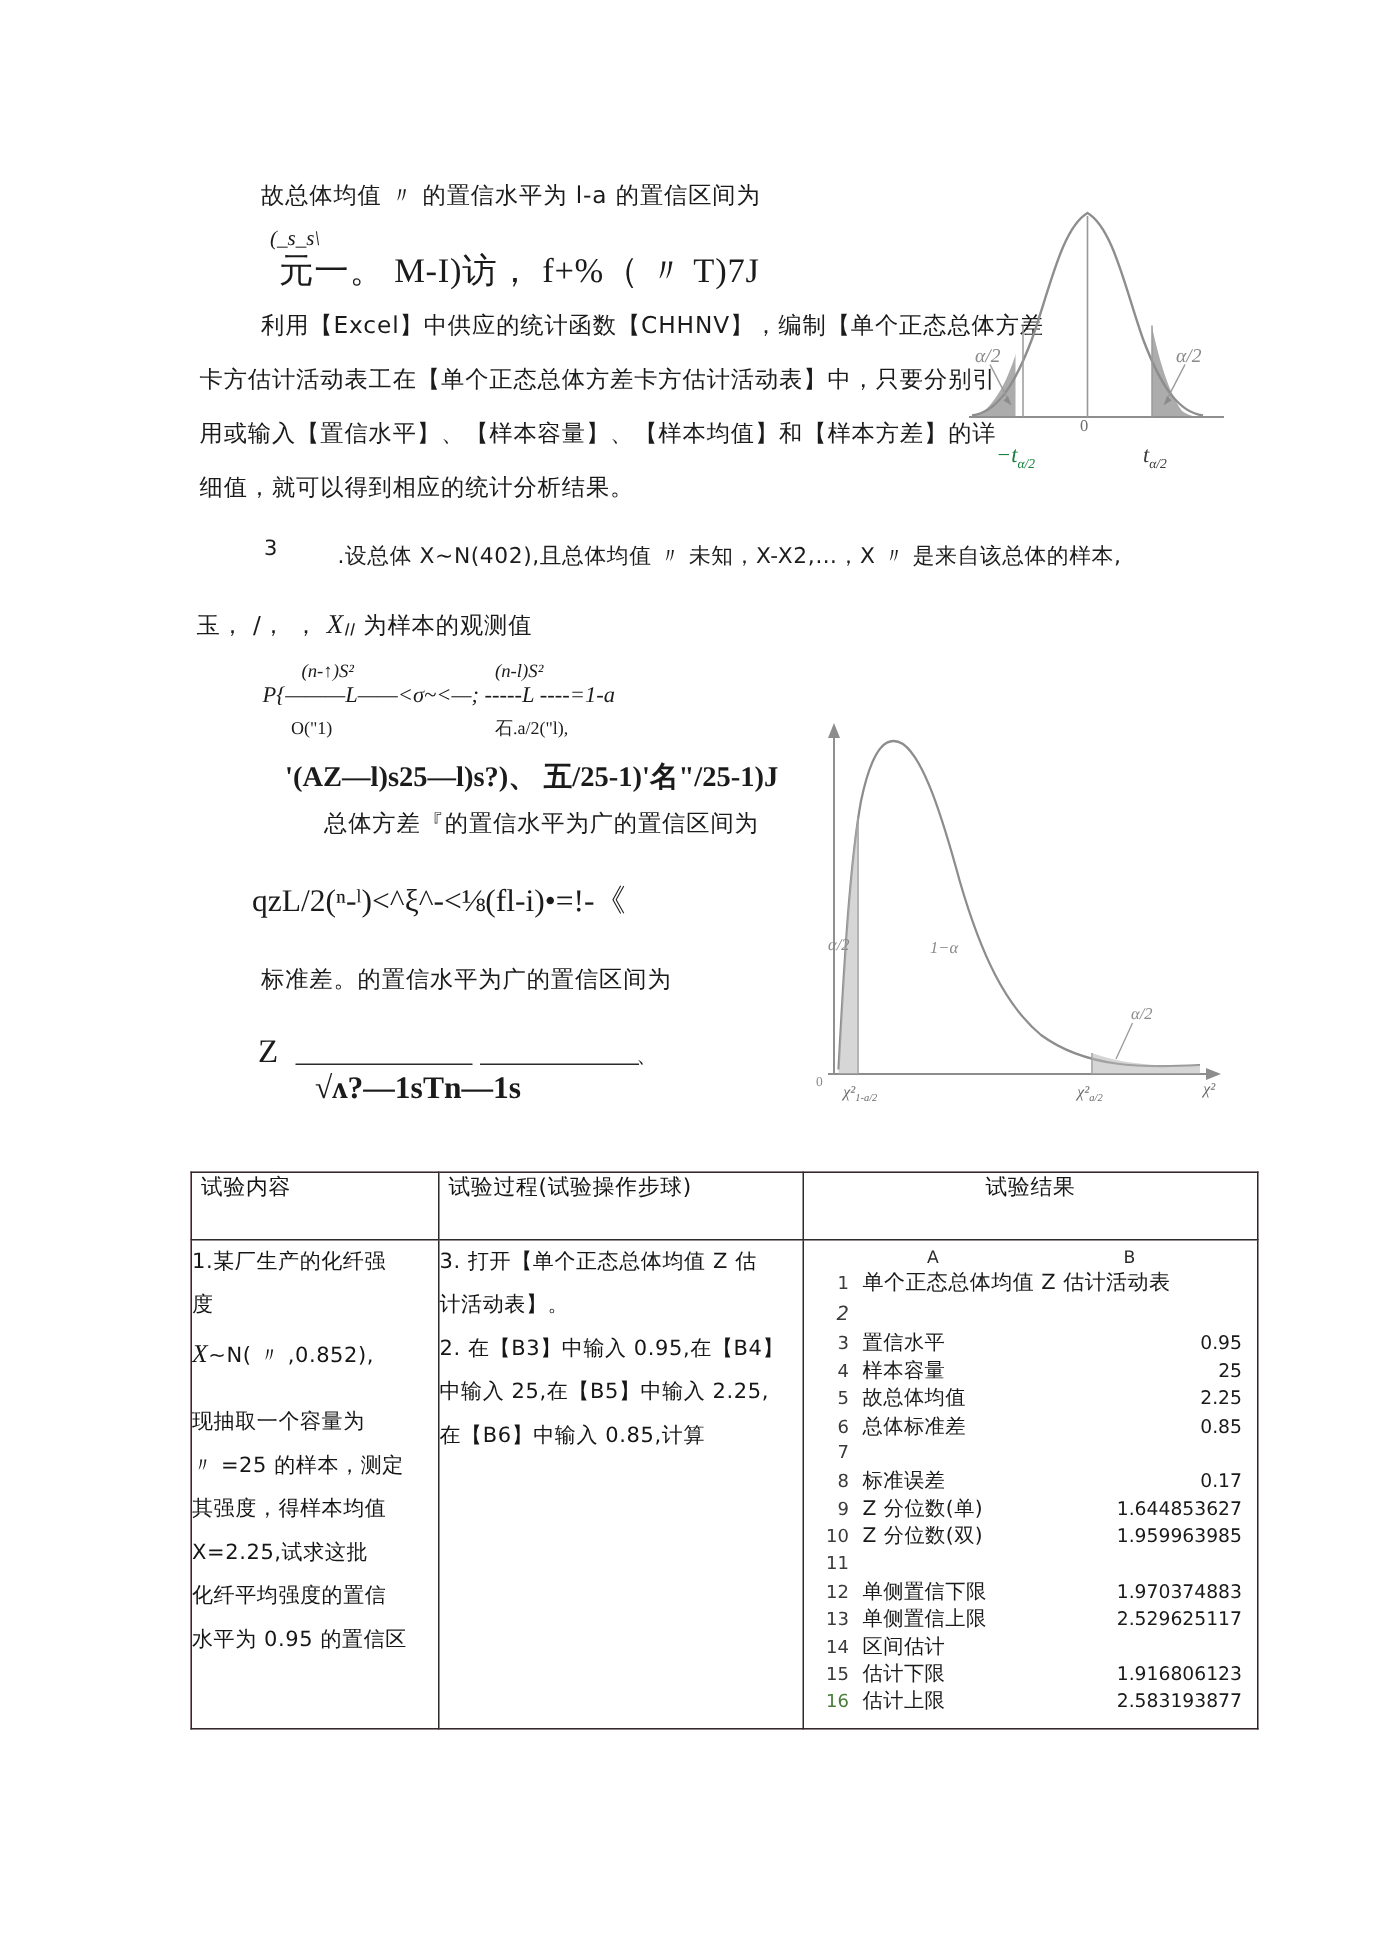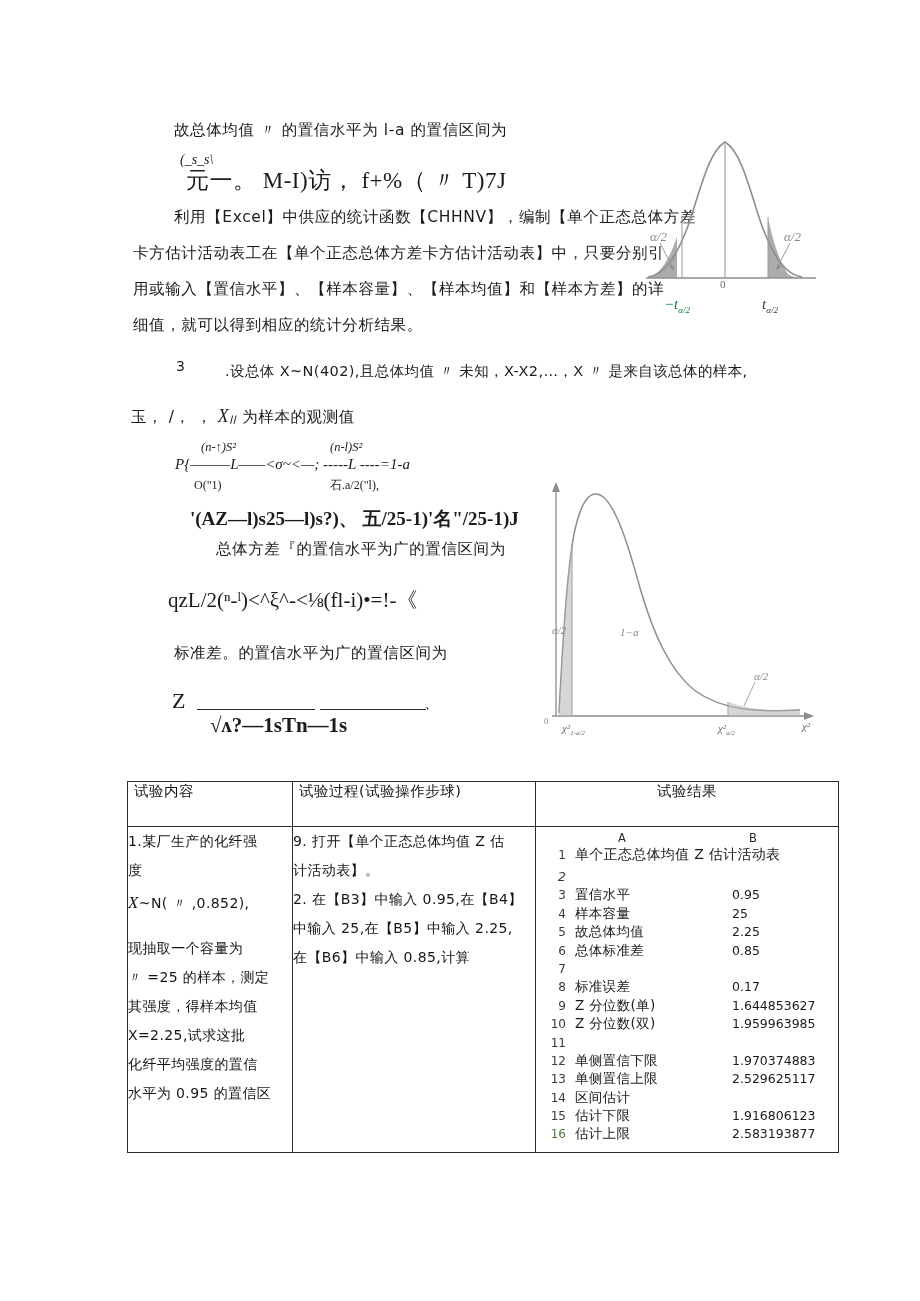--- a/index.html
+++ b/index.html
@@ -152,20 +152,21 @@
   .srow .rn.sel { color: #4a7c3a; }
   .srow .lab {
     flex: 1 1 auto;
     font-size: 13.5px;
     letter-spacing: 0.3px;
     white-space: nowrap;
   }
   .srow .val {
     flex: 0 0 auto;
     font-size: 12.5px;
+    text-align: right;
     min-width: 96px;
     white-space: nowrap;
   }
   .srow.title-row {
     height: 22px;
   }
   .srow.title-row .lab {
     text-align: center;
     font-size: 14px;
     padding-right: 8px;
@@ -322,21 +323,21 @@
           <p class="blank"></p>
           <p>现抽取一个容量为</p>
           <p>〃 =25 的样本，测定</p>
           <p>其强度，得样本均值</p>
           <p>X=2.25,试求这批</p>
           <p>化纤平均强度的置信</p>
           <p>水平为 0.95 的置信区</p>
         </td>
 
         <td class="cell-pad">
-          <p>9. 打开【单个正态总体均值 Z 估</p>
+          <p>3. 打开【单个正态总体均值 Z 估</p>
           <p>计活动表】。</p>
           <p>2. 在【B3】中输入 0.95,在【B4】</p>
           <p>中输入 25,在【B5】中输入 2.25,</p>
           <p>在【B6】中输入 0.85,计算</p>
         </td>
 
         <td>
           <div class="sheet">
             <div class="sheet-colhdr">
               <span class="ca">A</span>

